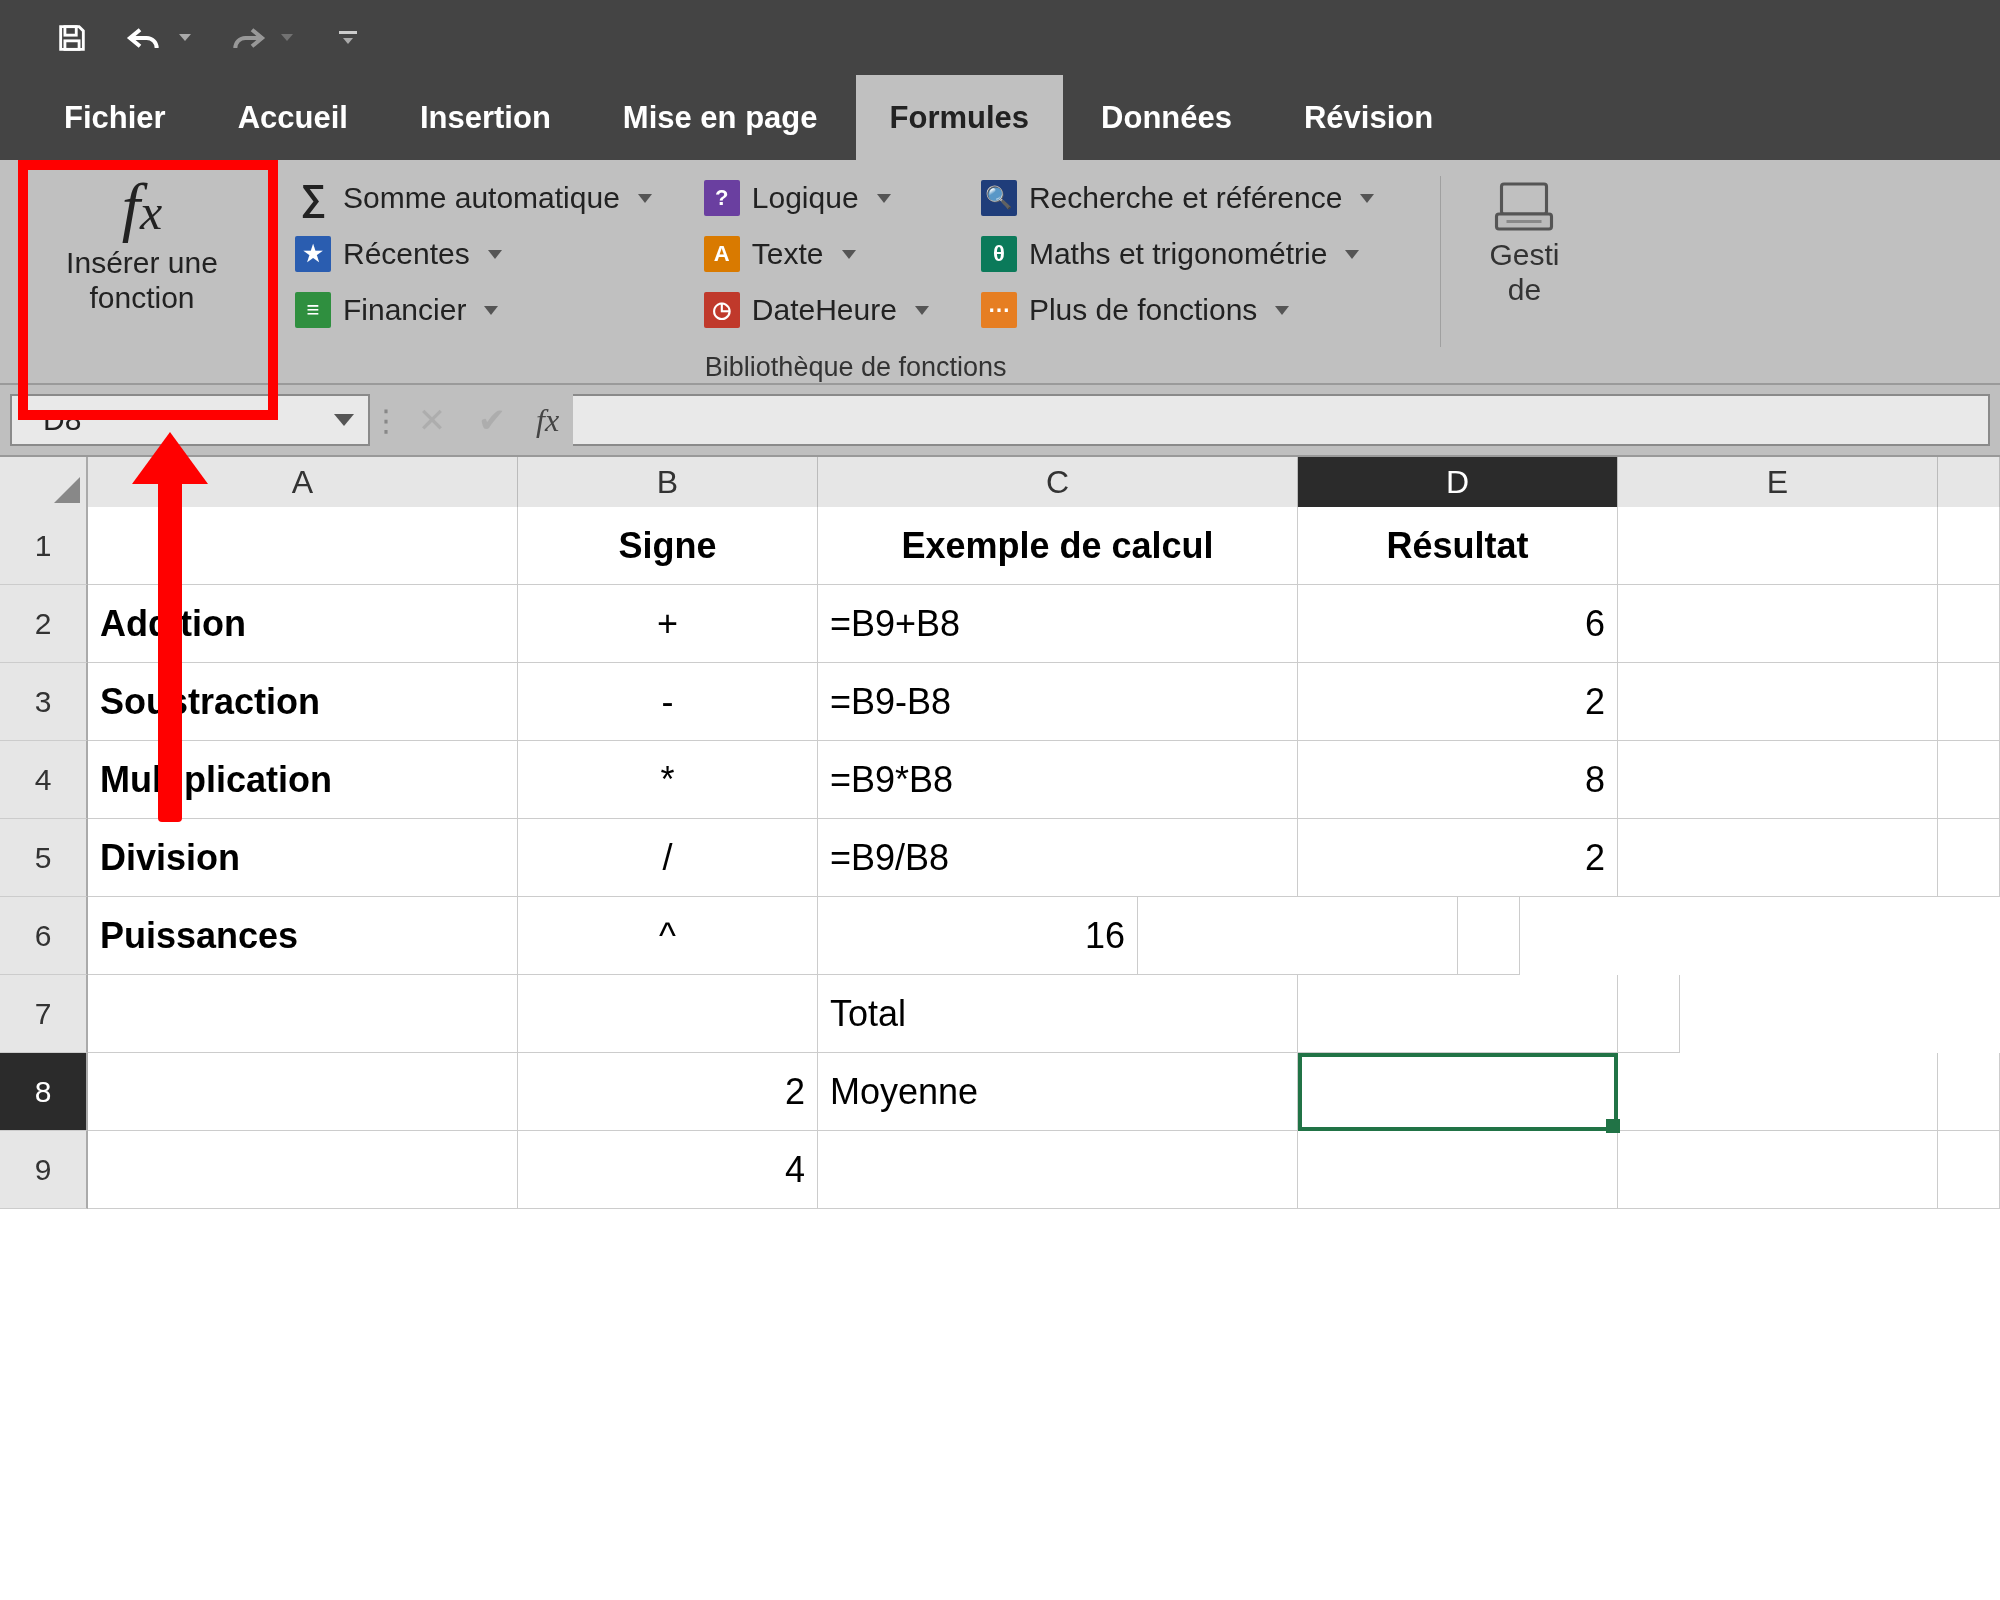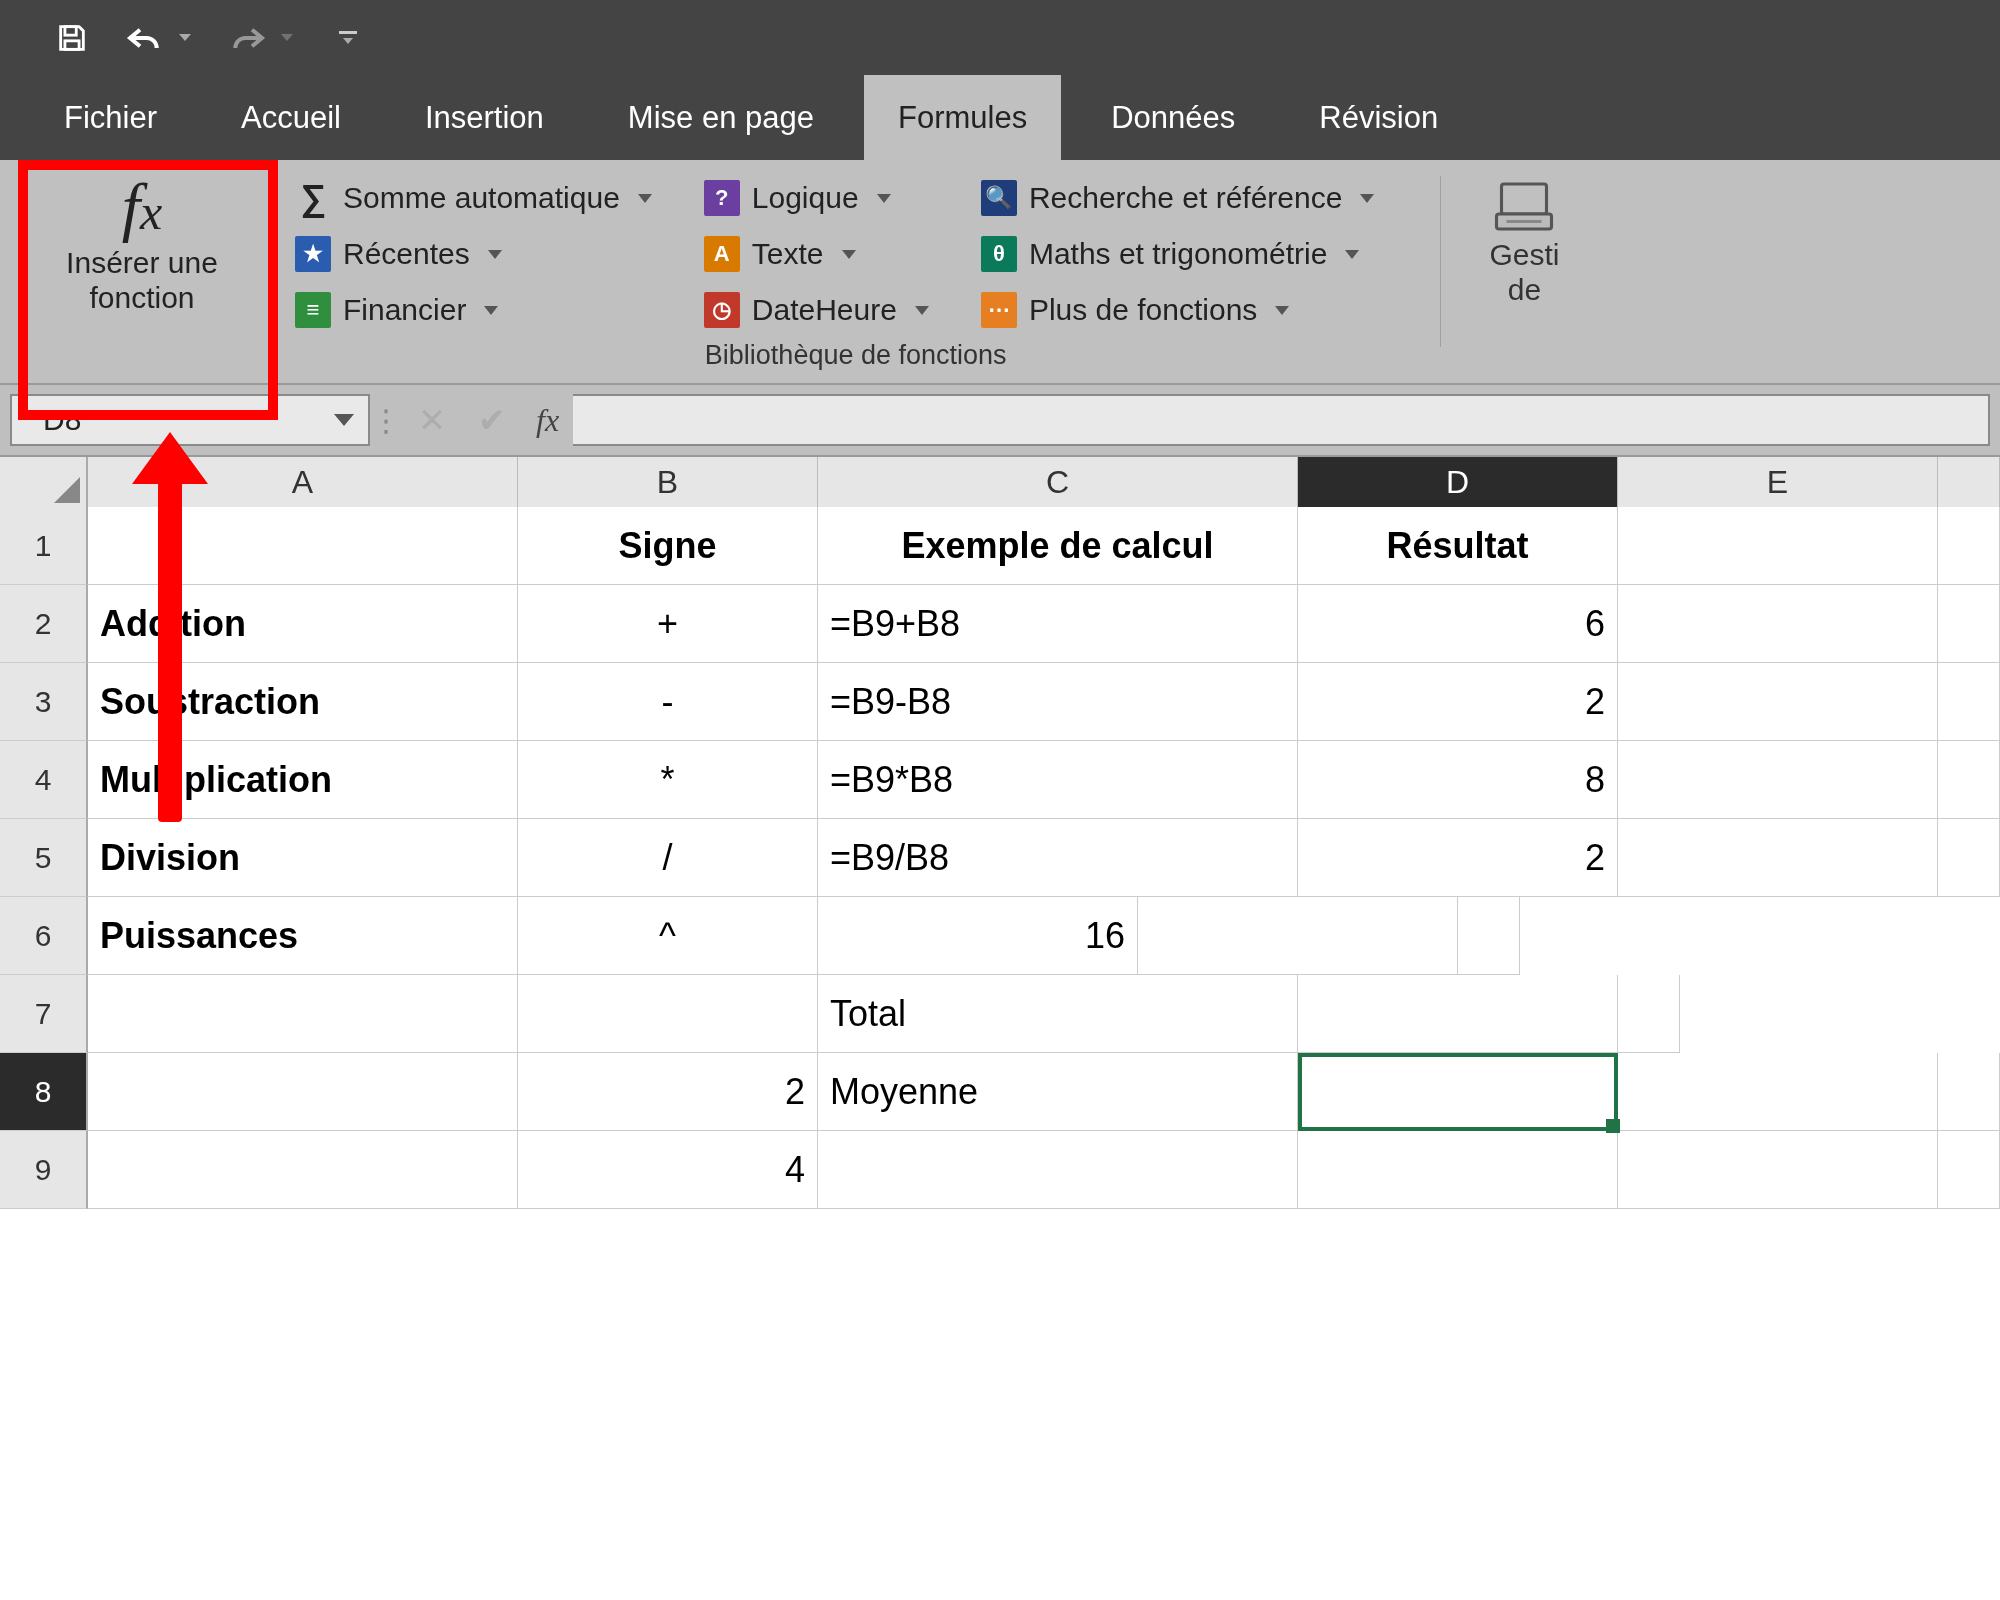--- a/index.html
+++ b/index.html
@@ -32,21 +32,22 @@
   .qat-caret.small { border-left-width:5px;border-right-width:5px;border-top-width:6px; }
   .disabled { opacity: .45; }
 
   
   .tabbar {
     background: #444444;
     height: 85px;
     display: flex;
     align-items: flex-end;
     padding-left: 30px;
-    gap: 16px;
+    gap: 4px;
+    font-weight: bold;
   }
   .tab {
     color: #fff;
     font-size: 31px;
     padding: 0 34px;
     display:flex;
     align-items:center;
     height:100%;
   }
   .tab.active {
@@ -71,21 +72,21 @@
     position:relative;
     padding: 0 18px;
   }
   .group-sep {
     width:1px;
     background:#a0a0a0;
     margin: 6px 0 36px 0;
   }
   .group-label {
     position:absolute;
-    bottom:12px;
+    bottom:0;
     left:0; right:0;
     text-align:center;
     font-size:27px;
     color:#333;
   }
 
   .big-btn {
     display:flex;
     flex-direction:column;
     align-items:center;

